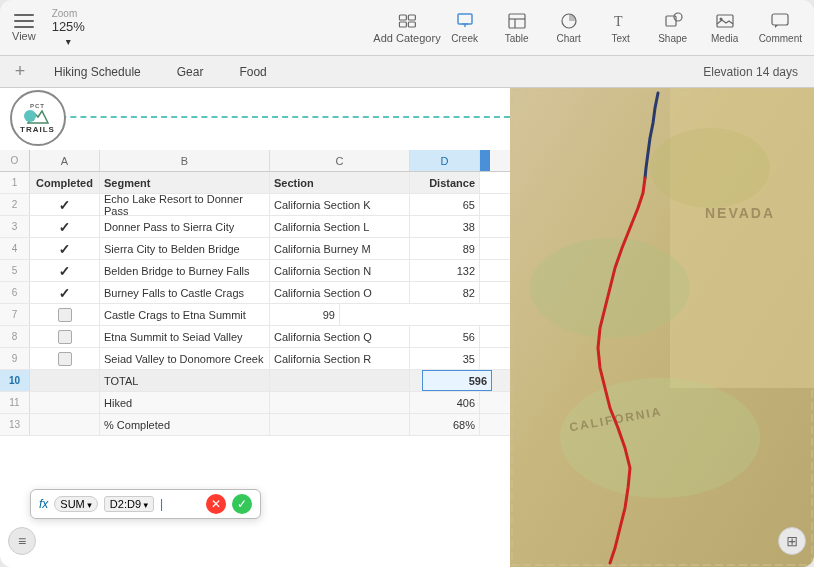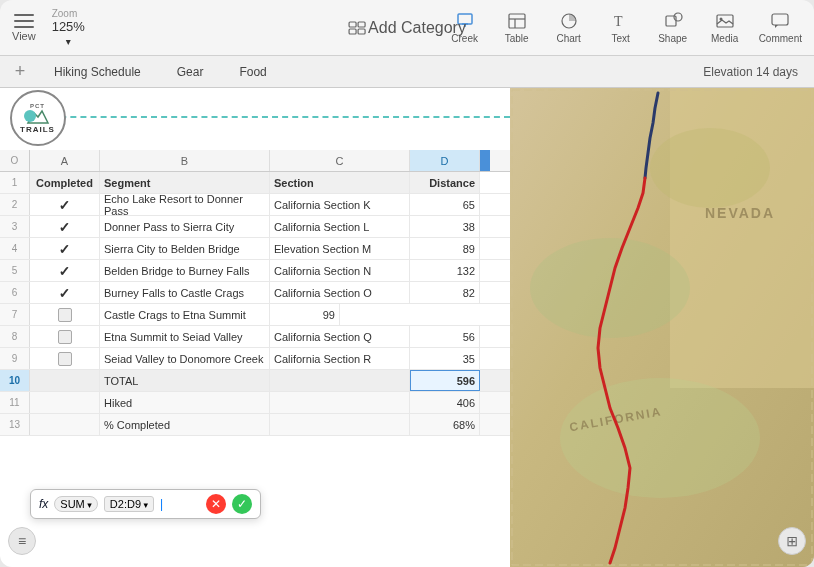--- a/index.html
+++ b/index.html
@@ -67,23 +67,23 @@
     .zoom-value {
       font-size: 13px;
       color: #333;
       display: flex;
       align-items: center;
       gap: 2px;
       flex-direction: column;
     }
     .add-category {
       display: flex;
-      flex-direction: row;
-      align-items: center;
-      font-size: 16px;
+      flex-direction: column;
+      align-items: center;
+      font-size: 11px;
       color: #555;
       gap: 2px;
       position: absolute;
       left: 50%;
       transform: translateX(-50%);
       cursor: pointer;
     }
     .toolbar-btn {
       display: flex;
       flex-direction: column;
@@ -303,20 +303,21 @@
       font-size: 11px;
       color: #333;
     }
     .cell-a { width: 70px; justify-content: center; }
     .cell-b { width: 170px; }
     .cell-c { width: 140px; }
     .cell-d { width: 70px; justify-content: flex-end; }
     .cell-d.active {
       background: #e8f4ff;
       border: 1px solid #4a90d9;
+      margin-left: 12px;
     }
 
     .header-row .cell {
       font-weight: 600;
       background: #f0f0f0;
       font-size: 11px;
       color: #333;
     }
 
     .checkmark {
@@ -342,21 +343,21 @@
       border-radius: 6px;
       box-shadow: 0 2px 8px rgba(0,0,0,0.15);
       display: flex;
       align-items: center;
       padding: 4px 8px;
       gap: 6px;
       z-index: 10;
       font-size: 12px;
     }
     .formula-fx {
-      color: #0f172a;
+      color: #0369a1;
       font-style: italic;
       font-size: 12px;
     }
     .formula-sum {
       background: #f0f0f0;
       border: 1px solid #ccc;
       border-radius: 8px;
       padding: 1px 5px;
       font-size: 11px;
       cursor: pointer;
@@ -653,21 +654,21 @@
       </div>
       <div class="table-row">
         <div class="row-num">4</div>
         <div class="cell cell-a">
             <span class="checkmark">✓</span>
           </div>
         <div class="cell cell-b">
             <span>Sierra City to Belden Bridge</span>
           </div>
         <div class="cell cell-c">
-            <span>Elevation Section M</span>
+            <span>California Burney M</span>
           </div>
         <div class="cell cell-d">
             <span>89</span>
           </div>
       </div>
       <div class="table-row">
         <div class="row-num">5</div>
         <div class="cell cell-a">
             <span class="checkmark">✓</span>
           </div>

